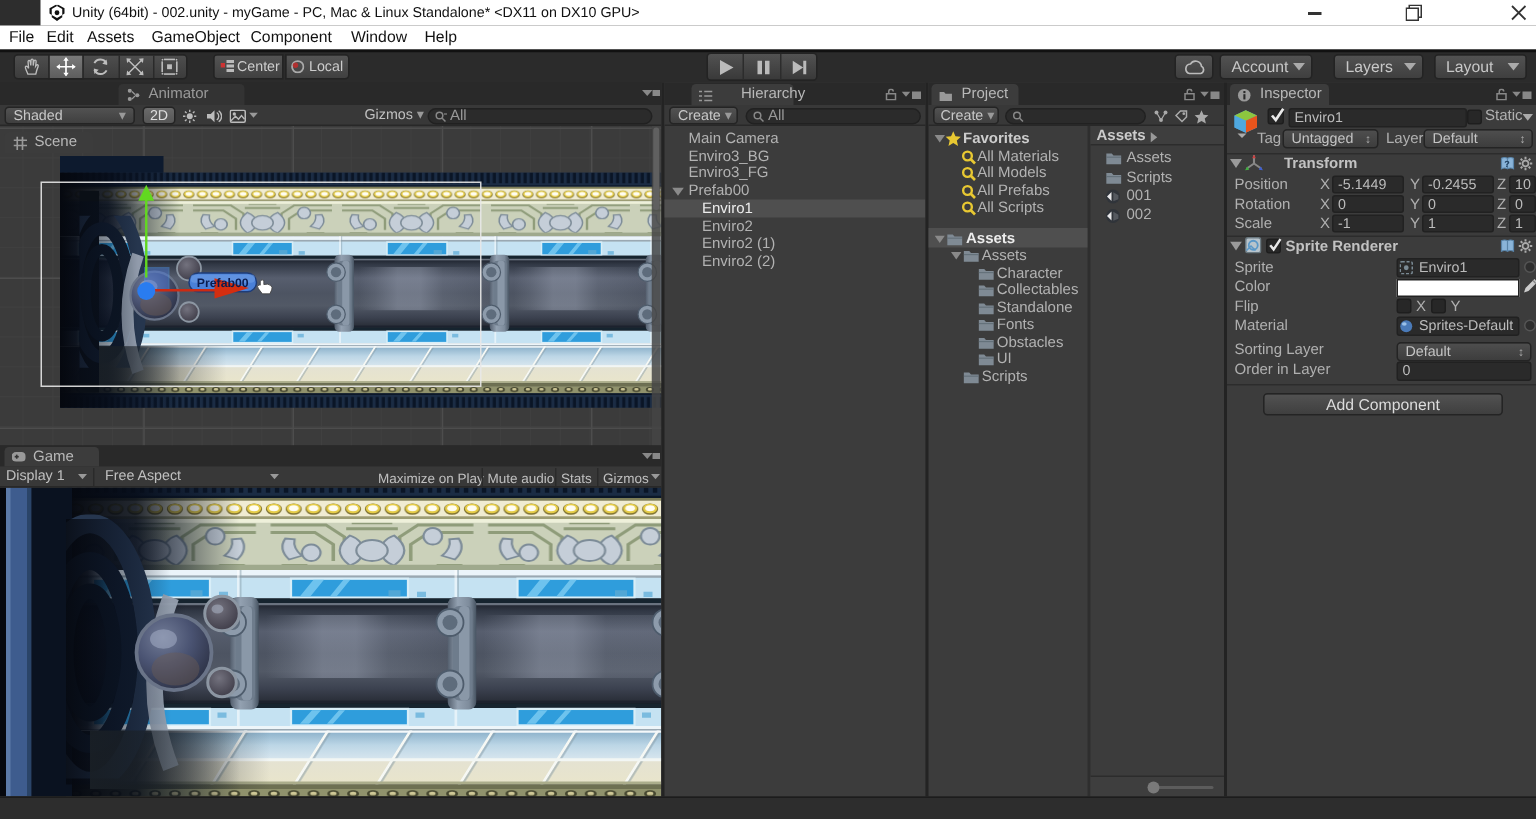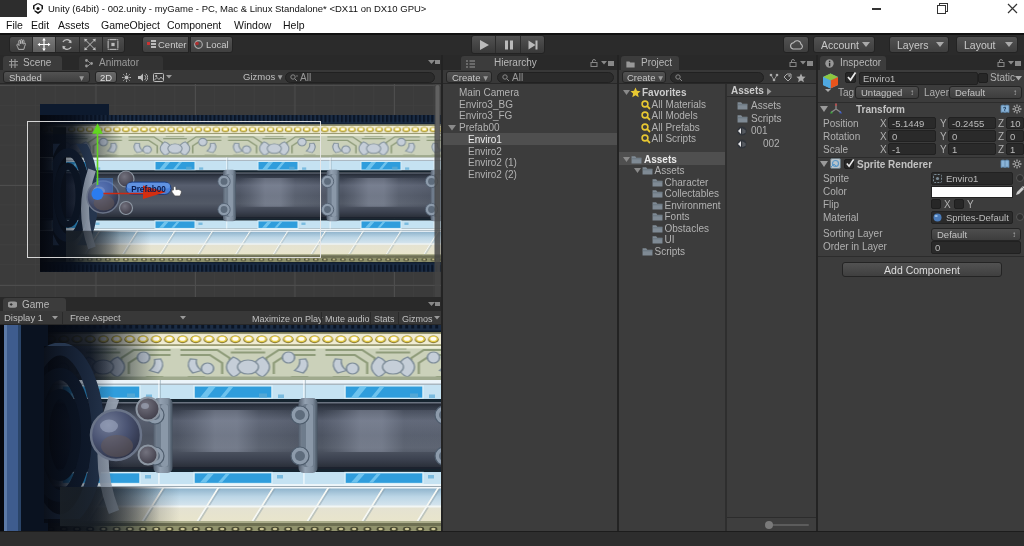--- a/index.html
+++ b/index.html
@@ -652,21 +652,21 @@
       </defs>
       <rect x="60" y="162.0" width="120" height="39" fill="url(#gflsh)"></rect>
       <circle cx="116" cy="110" r="25" fill="url(#gbub)" stroke="#6a7488" stroke-width="2.5"></circle>
       <ellipse cx="109" cy="101" rx="9" ry="6.5" fill="#aab4cc" opacity="0.5"></ellipse>
       <ellipse cx="117" cy="121" rx="16" ry="11" fill="#6a5a54" opacity="0.45"></ellipse>
       <circle cx="148" cy="84" r="11.5" fill="url(#gbub2)" stroke="#8c96a2" stroke-width="2"></circle>
       <ellipse cx="145" cy="81" rx="4" ry="3" fill="#b0bacc" opacity="0.5"></ellipse>
       <circle cx="148" cy="130" r="9.5" fill="url(#gbub2)" stroke="#8c96a2" stroke-width="2"></circle>
     </svg>
 <div class="abs tabbar" style="left:0;top:55px;width:441px;height:15px;">
- <div class="tab" style="left:3px;width:59px;">
+ <div class="tab" style="left:3px;width:59px;margin-top:32px;">
   <svg class="abs" style="left:6px;top:3px" width="9" height="9" viewBox="0 0 9 9">
           <path d="M2.5 0 L2.5 9 M6 0 L6 9 M0 2.5 L9 2.5 M0 6 L9 6" stroke="#999" stroke-width="1.1"></path>
         </svg>
   <span style="padding-left:13px;">Scene</span></div>
  <div class="tab inactive" style="left:79px;width:84px;">
   <svg class="abs" style="left:6px;top:3px" width="9" height="9" viewBox="0 0 9 9">
           <circle cx="1.5" cy="1.5" r="1.4" fill="#999"></circle>
           <circle cx="1.5" cy="7" r="1.4" fill="#999"></circle>
           <circle cx="6.5" cy="4.5" r="1.4" fill="#999"></circle>
           <path d="M3 2 L5 4 M3 7 L5 5" stroke="#999" stroke-width="0.8"></path>
@@ -894,21 +894,21 @@
 <div class="row" style="left:45.5px;top:121.5px;">Character</div>
 <svg class="abs" style="left:33px;top:134.0px" width="11" height="9" viewBox="0 0 12 10">
         <path d="M0.5 1.5 L4.5 1.5 L5.8 3 L11.5 3 L11.5 9.5 L0.5 9.5 Z" fill="#7f8a94"></path>
         <path d="M0.5 4.2 L11.5 4.2" stroke="#5e6a74" stroke-width="0.7"></path>
       </svg>
 <div class="row" style="left:45.5px;top:133.0px;">Collectables</div>
 <svg class="abs" style="left:33px;top:145.5px" width="11" height="9" viewBox="0 0 12 10">
         <path d="M0.5 1.5 L4.5 1.5 L5.8 3 L11.5 3 L11.5 9.5 L0.5 9.5 Z" fill="#7f8a94"></path>
         <path d="M0.5 4.2 L11.5 4.2" stroke="#5e6a74" stroke-width="0.7"></path>
       </svg>
-<div class="row" style="left:45.5px;top:144.5px;">Environment</div>
+<div class="row" style="left:45.5px;top:144.5px;">Standalone</div>
 <svg class="abs" style="left:33px;top:157.0px" width="11" height="9" viewBox="0 0 12 10">
         <path d="M0.5 1.5 L4.5 1.5 L5.8 3 L11.5 3 L11.5 9.5 L0.5 9.5 Z" fill="#7f8a94"></path>
         <path d="M0.5 4.2 L11.5 4.2" stroke="#5e6a74" stroke-width="0.7"></path>
       </svg>
 <div class="row" style="left:45.5px;top:156.0px;">Fonts</div>
 <svg class="abs" style="left:33px;top:168.5px" width="11" height="9" viewBox="0 0 12 10">
         <path d="M0.5 1.5 L4.5 1.5 L5.8 3 L11.5 3 L11.5 9.5 L0.5 9.5 Z" fill="#7f8a94"></path>
         <path d="M0.5 4.2 L11.5 4.2" stroke="#5e6a74" stroke-width="0.7"></path>
       </svg>
 <div class="row" style="left:45.5px;top:167.5px;">Obstacles</div>
@@ -944,21 +944,21 @@
         <circle cx="5" cy="5" r="4.6" fill="#30343a"></circle>
         <path d="M1 5 L4 2 L4 8 Z" fill="#e8e8ea"></path>
         <path d="M5.2 2.2 L8.6 4.2 L8.6 6.8 L5.2 8.2 Z" fill="#55595f"></path>
       </svg>
 <div class="row" style="left:132px;top:70.0px;">001</div>
 <svg class="abs" style="left:118px;top:83.5px" width="10" height="10" viewBox="0 0 10 10">
         <circle cx="5" cy="5" r="4.6" fill="#30343a"></circle>
         <path d="M1 5 L4 2 L4 8 Z" fill="#e8e8ea"></path>
         <path d="M5.2 2.2 L8.6 4.2 L8.6 6.8 L5.2 8.2 Z" fill="#55595f"></path>
       </svg>
-<div class="row" style="left:132px;top:82.5px;margin-left:12px;">002</div>
+<div class="row" style="left:132px;top:82.5px;">002</div>
 <div class="abs" style="left:108px;top:462px;width:91px;height:14px;background:#3e3e3e;border-top:1px solid #2c2c2c;">
   <div class="abs" style="left:42px;top:6px;width:40px;height:2px;background:#5c5c5c;border-radius:1px;"></div>
   <div class="abs" style="left:38px;top:3px;width:8px;height:8px;border-radius:4px;background:#7a7a7a;"></div>
  </div>
 </div>
 <div class="abs" style="left:816px;top:55px;width:208px;height:476px;background:#3c3c3c;border-left:2px solid #232323;">
  <div class="abs tabbar" style="left:0;top:0;width:208px;height:15px;">
   <div class="tab" style="left:2px;width:66px;">
    <svg class="abs" style="left:5px;top:2.5px" width="9" height="9" viewBox="0 0 9 9">
             <circle cx="4.5" cy="4.5" r="4.2" fill="#999"></circle>

